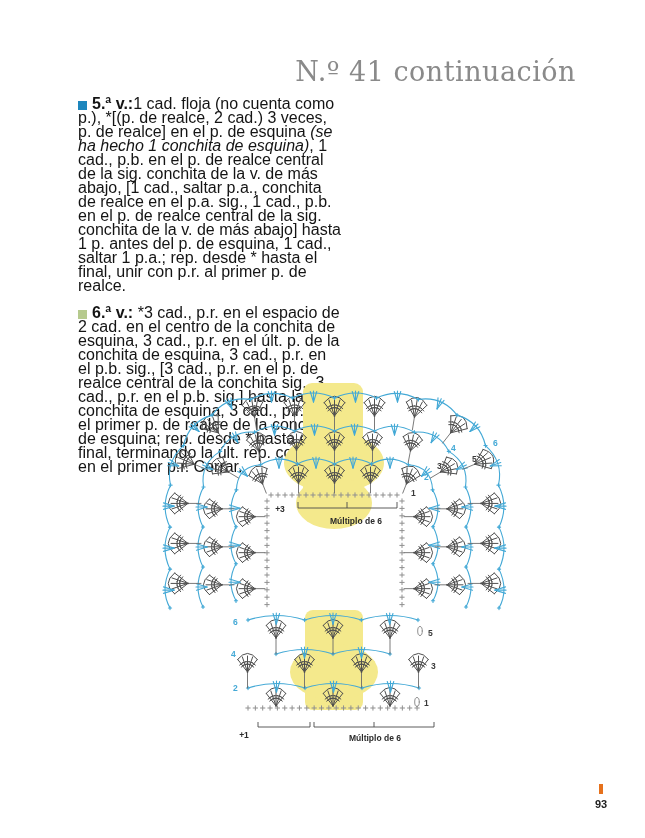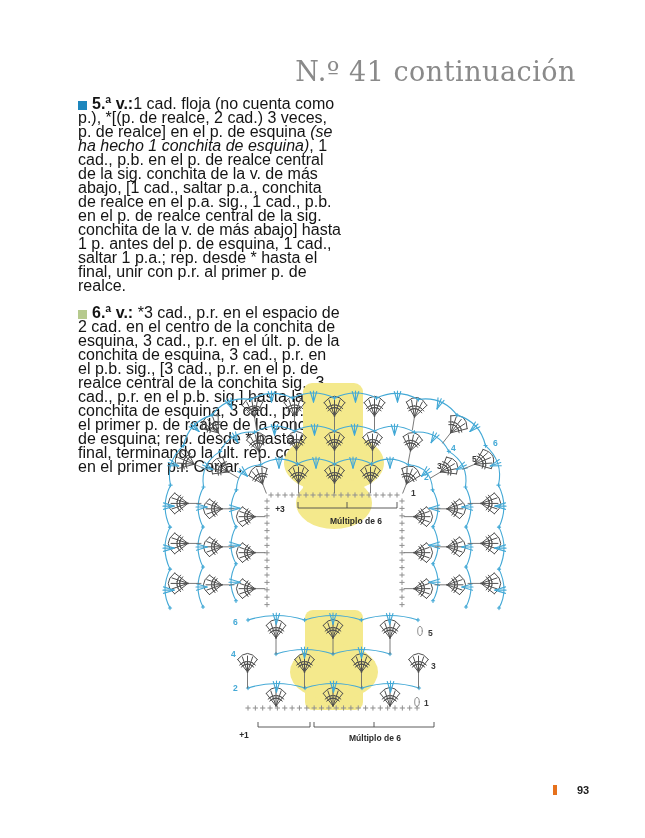--- a/index.html
+++ b/index.html
@@ -22,21 +22,21 @@
   .st-shell{stroke:var(--shell-gray,#4f4f4f);stroke-width:1;fill:none;stroke-linecap:round;}
   .st-blue{stroke:var(--diagram-blue,#44a9d6);stroke-width:1.1;fill:none;stroke-linecap:round;}
   .st-chain{stroke:#8f8f8f;stroke-width:1;fill:none;stroke-linecap:round;}
   .st-stem{stroke:#6b6b6b;stroke-width:0.9;stroke-linecap:round;}
   .st-bracket{stroke:#4a4a4a;stroke-width:0.9;fill:none;}
   .hl{fill:var(--highlight-yellow,#f4e98c);}
   svg text{font-family:"Liberation Sans",sans-serif;}
   .lbl{font-size:8.5px;font-weight:bold;fill:#2a2a2a;}
   .num-d{font-size:8.5px;font-weight:bold;fill:#3a3a3a;}
   .num-b{font-size:8.5px;font-weight:bold;fill:var(--diagram-blue,#2d9fd2);}
-  .footer{position:absolute;top:784px;left:553px;display:flex;align-items:center;gap:20px;}
+  .footer{position:absolute;top:784px;left:595px;display:flex;align-items:center;gap:4px;flex-direction:column;}
   .footer .bar{width:4px;height:10px;background:var(--marker-orange,#e6711c);}
   .footer .num{font-size:11px;font-weight:bold;color:#1d1d1d;}
 </style>
 </head>
 <body>
 
 <div class="page">
 
   <h1 class="title">N.º 41 continuación</h1>
 

